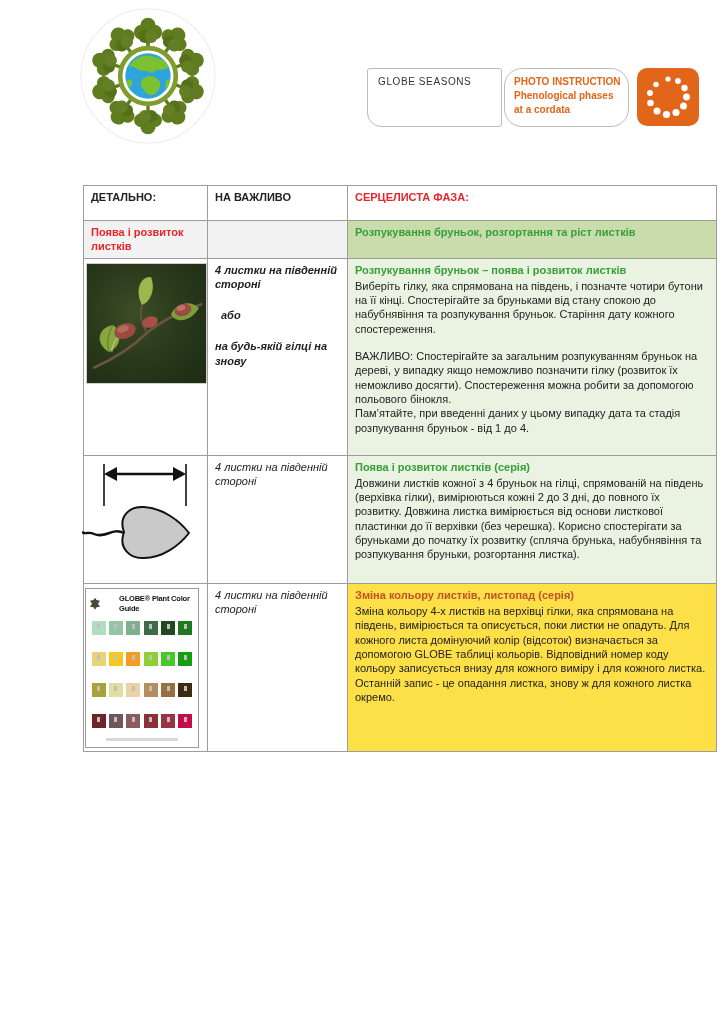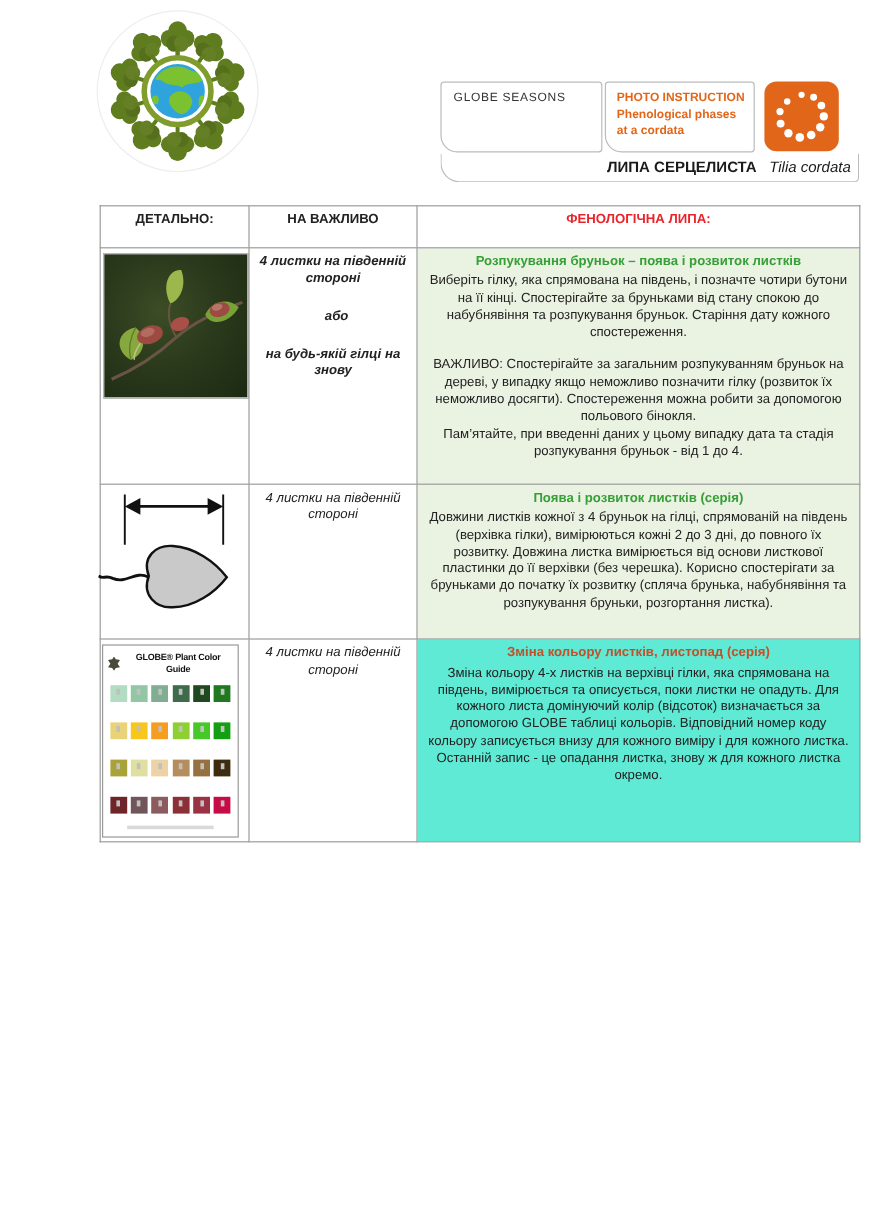--- a/index.html
+++ b/index.html
@@ -4,66 +4,66 @@
 <style>
   html,body{margin:0;padding:0;background:#fff;}
   .page{position:relative;width:724px;height:1024px;background:#fff;overflow:hidden;
         font-family:"Liberation Sans",sans-serif;color:#222;}
 
   
   .logo{position:absolute;left:80px;top:8px;width:136px;height:136px;}
   .hdr{position:absolute;left:367px;top:20px;width:350px;height:84px;margin-top:48px;}
   .hbox{position:absolute;border:1px solid #bcbcbc;border-radius:3px 3px 3px 14px;background:#fff;}
   .hbox1{left:0;top:0;width:133px;height:57px;}
-  .hbox2{left:137px;top:0;width:123px;height:57px;}
+  .hbox2{left:137px;top:0;width:123px;height:57px;border-radius:18px;}
   .brandtxt{padding:7px 0 0 10px;font-size:10px;letter-spacing:.6px;color:#333;}
   .phototxt{padding:6px 0 0 9px;font-size:10px;font-weight:bold;color:#e2661a;line-height:1.38;}
   .osq{position:absolute;left:270px;top:0;width:62px;height:58px;background:#e2661a;border-radius:10px;}
   .speciesbox{position:absolute;left:0;top:60px;width:349px;height:24px;border:1px solid #bcbcbc;border-top:none;
               border-radius:0 0 4px 16px;text-align:right;line-height:23px;padding-right:6px;box-sizing:border-box;
               font-size:12.5px;color:#1a1a1a;}
   .speciesbox .lat{font-style:italic;font-weight:normal;}
   .speciesbox .nm{font-weight:bold;}
 
   
   .doc-title{position:absolute;left:83px;top:147px;width:633px;font-size:17px;color:#3a3a3a;}
   .doc-title b{color:#2b2b2b;}
 
   
-  table.obs{position:absolute;left:83px;top:171px;width:633px;border-collapse:collapse;table-layout:fixed;text-align:center;}
+  table.obs{position:absolute;left:83px;top:185px;width:633px;border-collapse:collapse;table-layout:fixed;}
   table.obs td{border:1px solid #9c9c9c;vertical-align:top;padding:4px 7px;font-size:11px;line-height:1.3;}
   .c-detail{width:124px;} .c-tree{width:140px;} .c-phase{width:369px;}
   .hdrow td{height:26px;font-weight:bold;background:#fff;}
   .red{color:#e8252b;}
   .band-left{background:#f2f2f2;font-weight:bold;color:#e8252b;}
   .band1-right{background:#c9dcab;font-weight:bold;color:#36a037;}
   .band2-left{background:#fdfdfd;font-weight:bold;color:#e8252b;}
   .band2-right{background:#d7a39b;font-weight:bold;color:#a83a28;}
   .cell-green{background:#eaf2e2;}
-  .cell-peach{background:#5eead4;}
+  .cell-peach{background:#fde047;}
   .ph-title-g{color:#36a037;font-weight:bold;margin:0 0 2px 0;}
   .ph-title-o{color:#c3502b;font-weight:bold;margin:0 0 2px 0;}
   .para{margin:0 0 0 0;}
   .gap{height:13px;}
   .tree-bi{font-weight:bold;font-style:italic;}
   .tree-i{font-style:italic;}
   .tree-lines div{margin-bottom:2px;}
   .sp{height:13px;}
 
   
   .budphoto{width:119px;height:119px;margin:1px 0 0 -1px;
      background:radial-gradient(circle at 40% 40%, #3c4d26 0%, #2b3a1c 45%, #1c2a12 100%);
      border:1px solid #cfcfcf;}
 
   
   .leafdiag{margin:2px 0 0 -4px;}
 
   
   .cg-card{width:114px;border:1px solid #9a9a9a;background:#fff;margin:1px 0 0 -2px;padding:5px 4px 4px 4px;box-sizing:border-box;}
-  .cg-head{display:flex;align-items:center;gap:3px;margin-bottom:8px;}
+  .cg-head{display:flex;align-items:center;gap:19px;margin-bottom:8px;}
   .cg-stamp{width:10px;height:12px;background:#4a4a3a;flex:0 0 auto;
             clip-path:polygon(50% 0,65% 20%,100% 25%,80% 50%,100% 75%,65% 80%,50% 100%,35% 80%,0 75%,20% 50%,0 25%,35% 20%);}
   .cg-title{font-size:7.5px;font-weight:bold;color:#111;letter-spacing:-.2px;}
   .cg-grid{display:grid;grid-template-columns:repeat(6,14px);column-gap:3.4px;row-gap:17px;justify-content:center;}
   .swatch{width:14px;height:14px;}
   .swatch::after{content:"";display:block;width:3px;height:5px;margin:3px auto 0;background:#c0c0c0;}
   .cg-footline{height:3px;width:70%;margin:10px auto 2px;background:#d9d9d9;}
 </style>
 </head>
 <body>
@@ -155,42 +155,42 @@
           <circle cx="46.5" cy="38" r="3.5"></circle>
           <circle cx="39" cy="44.5" r="3.6"></circle>
           <circle cx="29.5" cy="46.5" r="3.6"></circle>
           <circle cx="20" cy="43" r="3.5"></circle>
           <circle cx="13.5" cy="35" r="3.3"></circle>
           <circle cx="13" cy="25" r="3.0"></circle>
           <circle cx="19" cy="16.5" r="2.7"></circle>
         </g>
       </svg>
     </div>
-    <div class="speciesbox">
-      <span class="nm">ЛИПА СЕРЦЕЛИСТА</span>
-      <span>&nbsp;</span>
-      <span class="lat">Tilia cordata</span>
-    </div>
   </div>
 
 
   <table class="obs">
     <colgroup>
         <col class="c-detail">
         <col class="c-tree">
         <col class="c-phase">
       </colgroup>
 
     <tbody>
         <tr class="hdrow">
       <td>ДЕТАЛЬНО:</td>
       <td>НА ВАЖЛИВО</td>
-      <td class="red">ФЕНОЛОГІЧНА ЛИПА:</td>
-    </tr>
-
+      <td class="red">СЕРЦЕЛИСТА ФАЗА:</td>
+    </tr>
+
+    <tr style="height:29px;">
+      <td class="band-left">Поява і розвиток листків</td>
+      <td class="band-left"></td>
+      <td class="band1-right">Розпукування бруньок, розгортання та ріст листків</td>
+    </tr>
 
     <tr style="height:197px;">
       <td style="padding:3px;">
         <div class="budphoto">
           <svg width="119" height="119" viewBox="0 0 119 119">
             <path d="M6,104 C30,94 46,82 60,69 C74,57 92,48 115,40" stroke="#6a5544" stroke-width="2.6" fill="none"></path>
             <path d="M60,69 C54,59 52,50 55,41" stroke="#6a5544" stroke-width="1.6" fill="none"></path>
             <path d="M22,88 C8,80 10,64 26,61 C36,69 34,83 22,88 Z" fill="#86a83e"></path>
             <path d="M26,61 C20,72 20,80 22,88" stroke="#5e7a24" stroke-width="1" fill="none"></path>
             <path d="M55,41 C47,26 54,12 64,13 C69,26 63,38 55,41 Z" fill="#9cb84c"></path>

